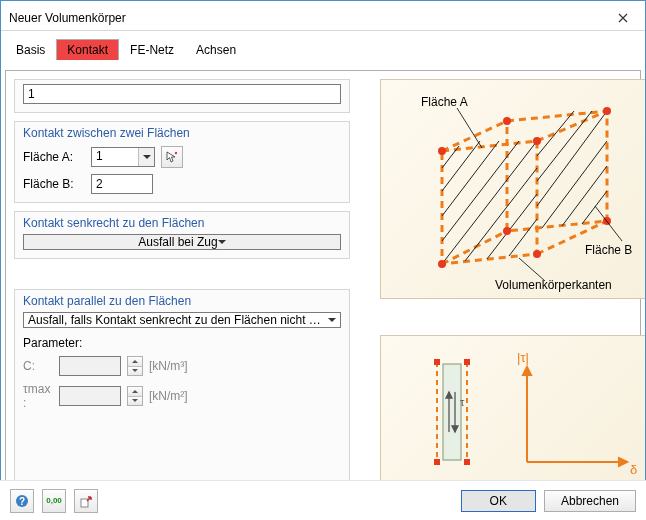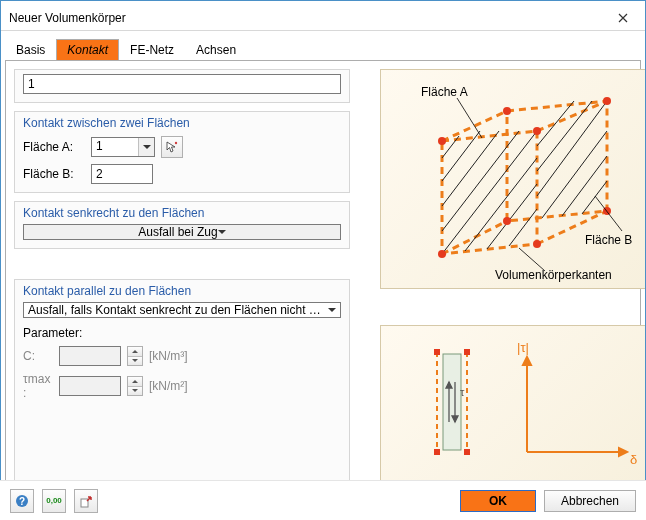--- a/index.html
+++ b/index.html
@@ -26,39 +26,38 @@
   .titlebar .title { color:#000; }
   .titlebar .close {
     width: 44px; height: 30px;
     display:flex; align-items:center; justify-content:center;
     color:#333;
   }
 
   
   .tabs {
     display:flex;
-    margin: 6px 4px 1px 4px;
+    margin: 6px 4px 11px 4px;
     align-items: flex-end;
     height: 22px;
     position: relative;
   }
   .tab {
     padding: 3px 10px;
     color:#000;
     border: 1px solid transparent;
     border-bottom: none;
     position: relative;
     top: 1px;
     background:#fff;
   }
   .tab.active {
     border-color:#adadad;
-    background:#f97316;
+    background:#ef4444;
     z-index:2;
-    font-style:italic;
   }
 
   .tab-content-wrap {
     border: 1px solid #adadad;
     margin: 0 4px;
     height: 432px;
     position: relative;
     display:flex;
     gap: 10px;
     padding: 8px;
@@ -197,23 +196,22 @@
   .btn {
     height:22px;
     border:1px solid #adadad;
     background:linear-gradient(#fdfdfd,#eaeaea);
     padding: 0 16px;
     font:inherit;
     display:inline-flex; align-items:center; justify-content:center;
   }
   .btn.primary {
     border-color:#2a6bc7;
-    background:#f97316;
+    background:#e5e5e5;
     padding: 0 28px;
-    font-weight: bold;
   }
   .icon-btn {
     width:24px; height:24px;
     border:1px solid #b0b0b0;
     background:linear-gradient(#fdfdfd,#eaeaea);
     display:flex; align-items:center; justify-content:center;
     font-size:13px;
   }
 </style>
 </head>

